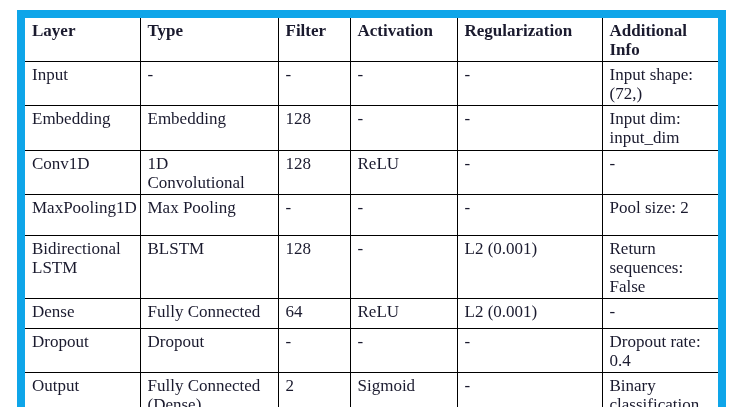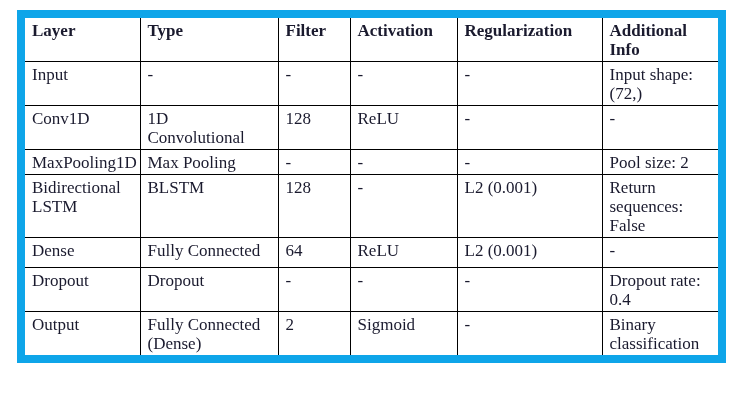--- a/index.html
+++ b/index.html
@@ -45,21 +45,21 @@
     overflow: hidden;
   }
   table.arch-table th {
     font-weight: bold;
   }
   
   tr.r-header { height: 43px; }
   tr.r0 { height: 44px; }
   tr.r1 { height: 45px; }
   tr.r2 { height: 43px; padding-left: 36px; }
-  tr.r3 { height: 25px; }
+  tr.r3 { height: 41px; }
   tr.r4 { height: 62px; }
   tr.r5 { height: 30px; margin-top: 36px; }
   tr.r6 { height: 41px; }
   tr.r7 { height: 44px; }
 </style>
 </head>
 <body>
 
 <div class="page">
   <table class="arch-table">
@@ -84,20 +84,29 @@
     </thead>
     <tbody>
       <tr class="r0">
         <td>Input</td>
         <td>-</td>
         <td>-</td>
         <td>-</td>
         <td>-</td>
         <td>Input shape:
 (72,)</td>
+      </tr>
+      <tr class="r1">
+        <td>Embedding</td>
+        <td>Embedding</td>
+        <td>128</td>
+        <td>-</td>
+        <td>-</td>
+        <td>Input dim:
+input_dim</td>
       </tr>
       <tr class="r2">
         <td>Conv1D</td>
         <td>1D
 Convolutional</td>
         <td>128</td>
         <td>ReLU</td>
         <td>-</td>
         <td>-</td>
       </tr>

